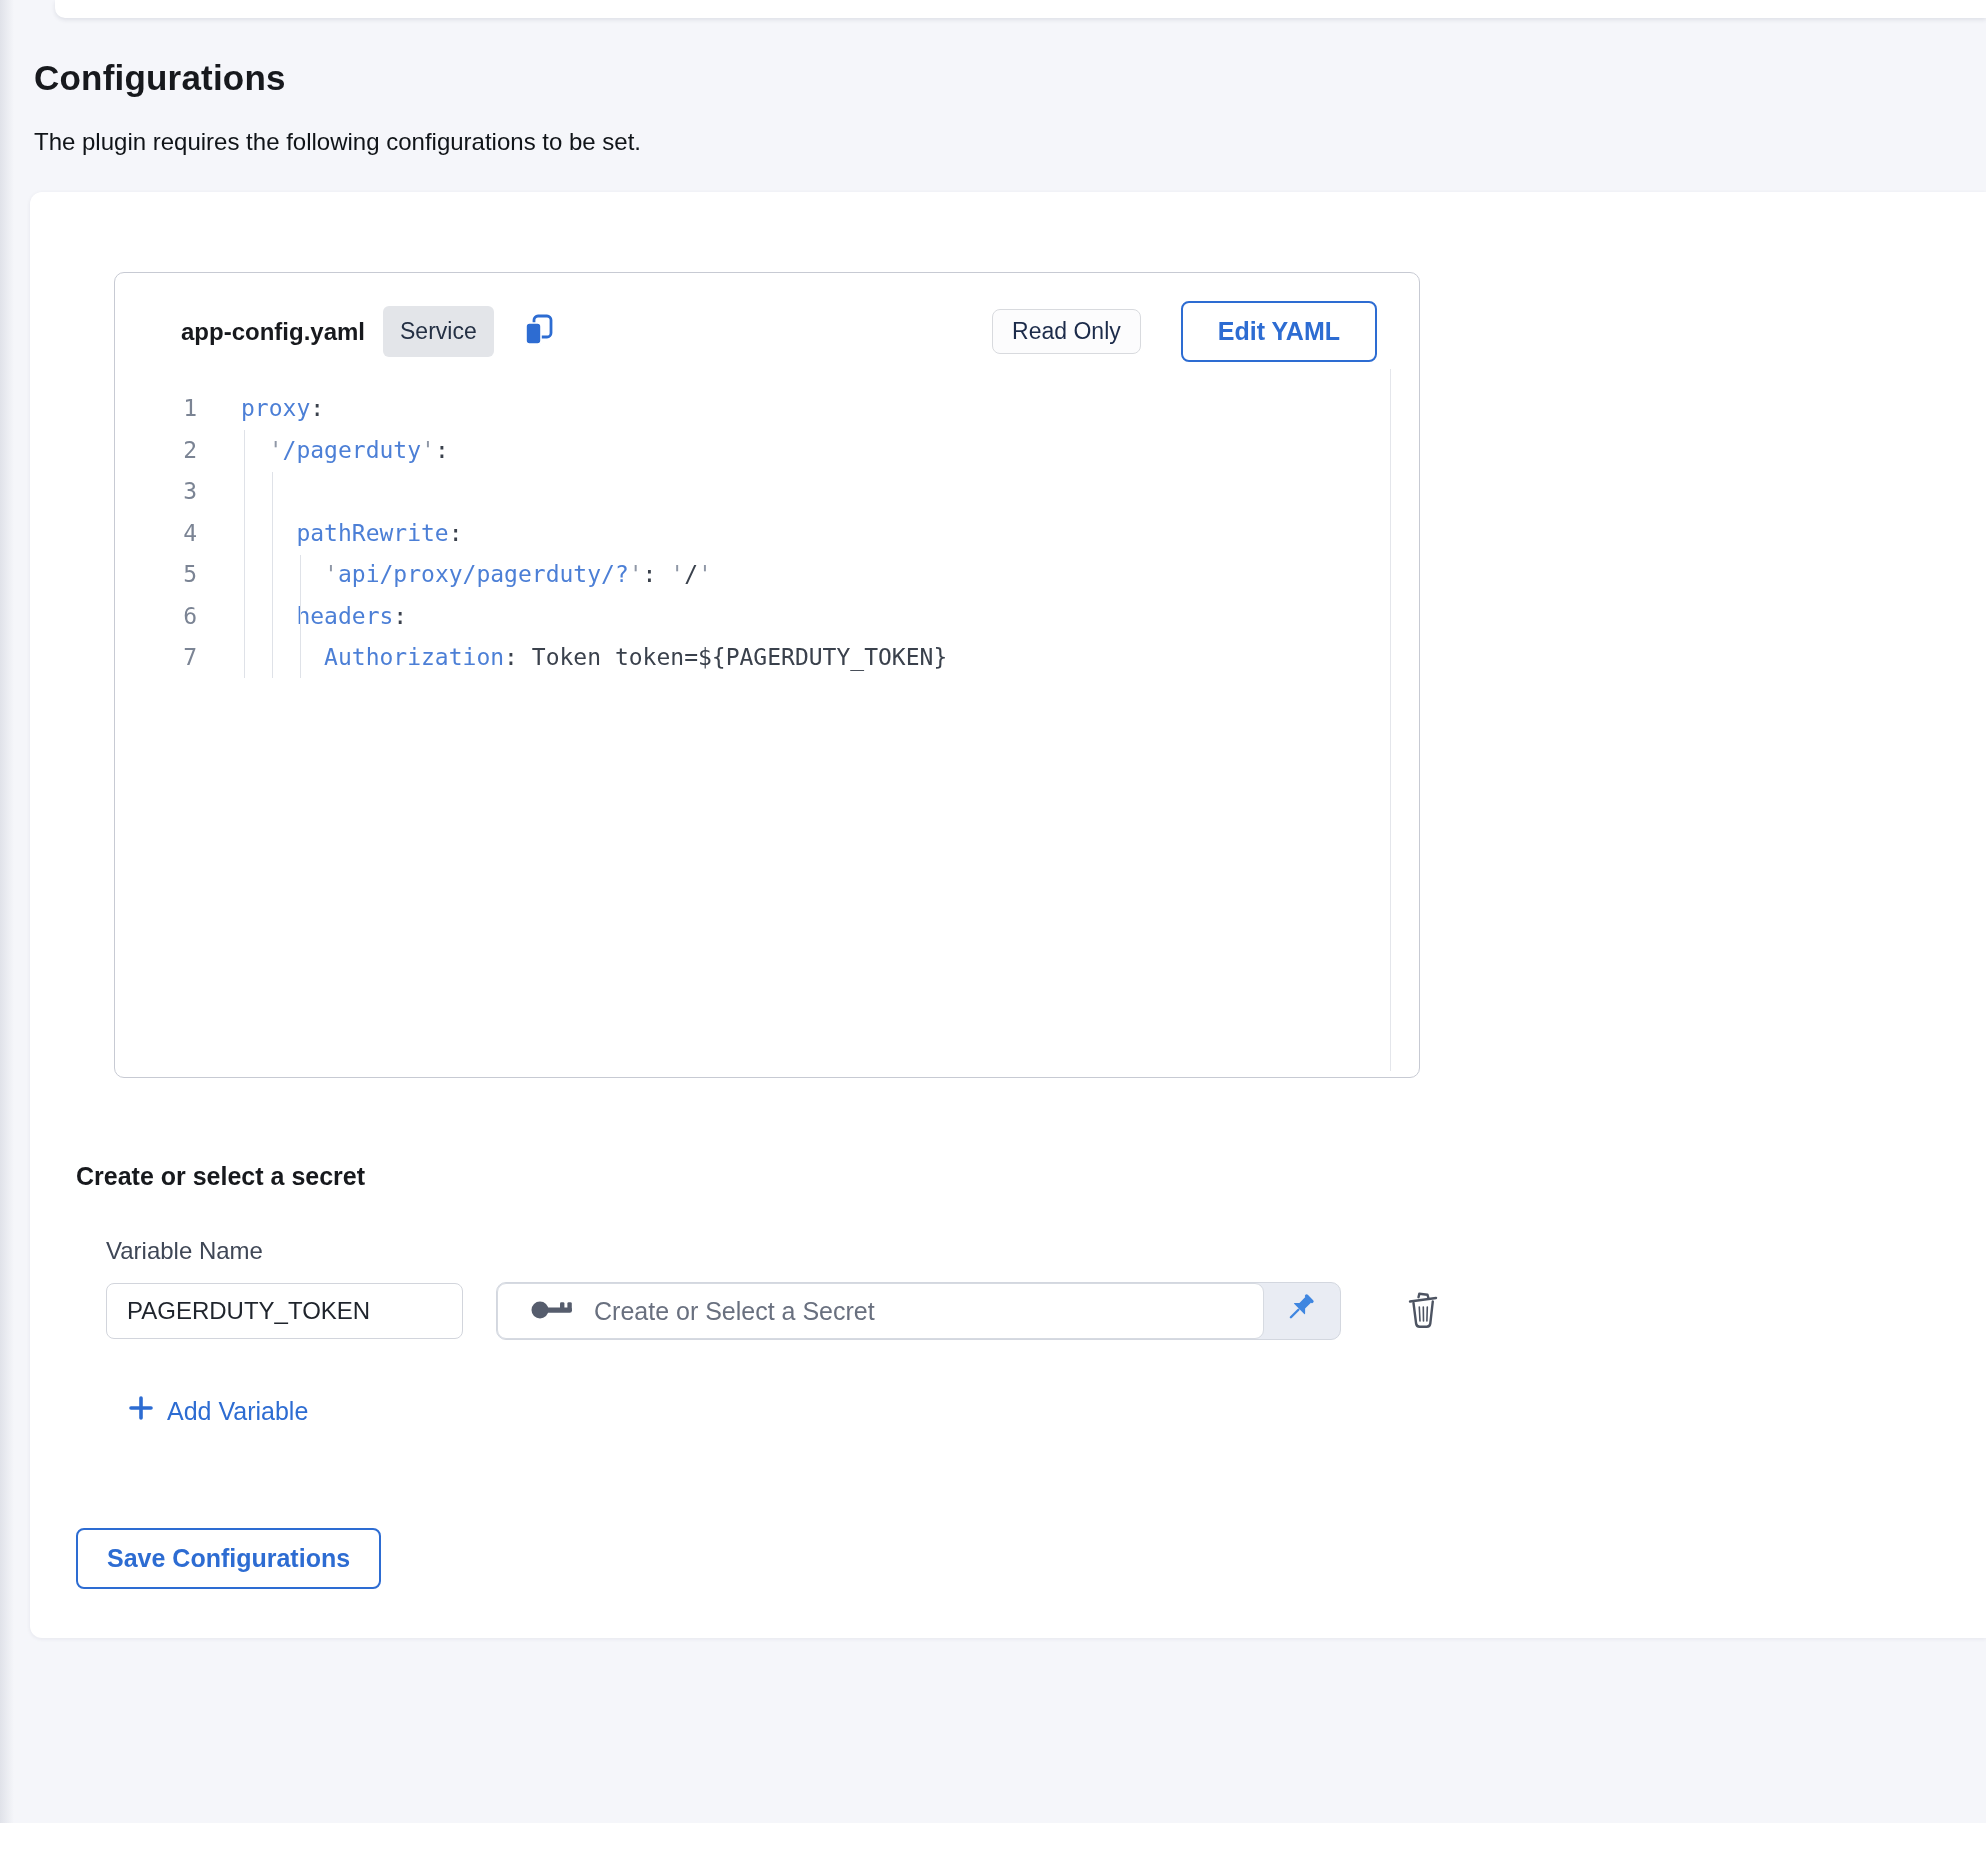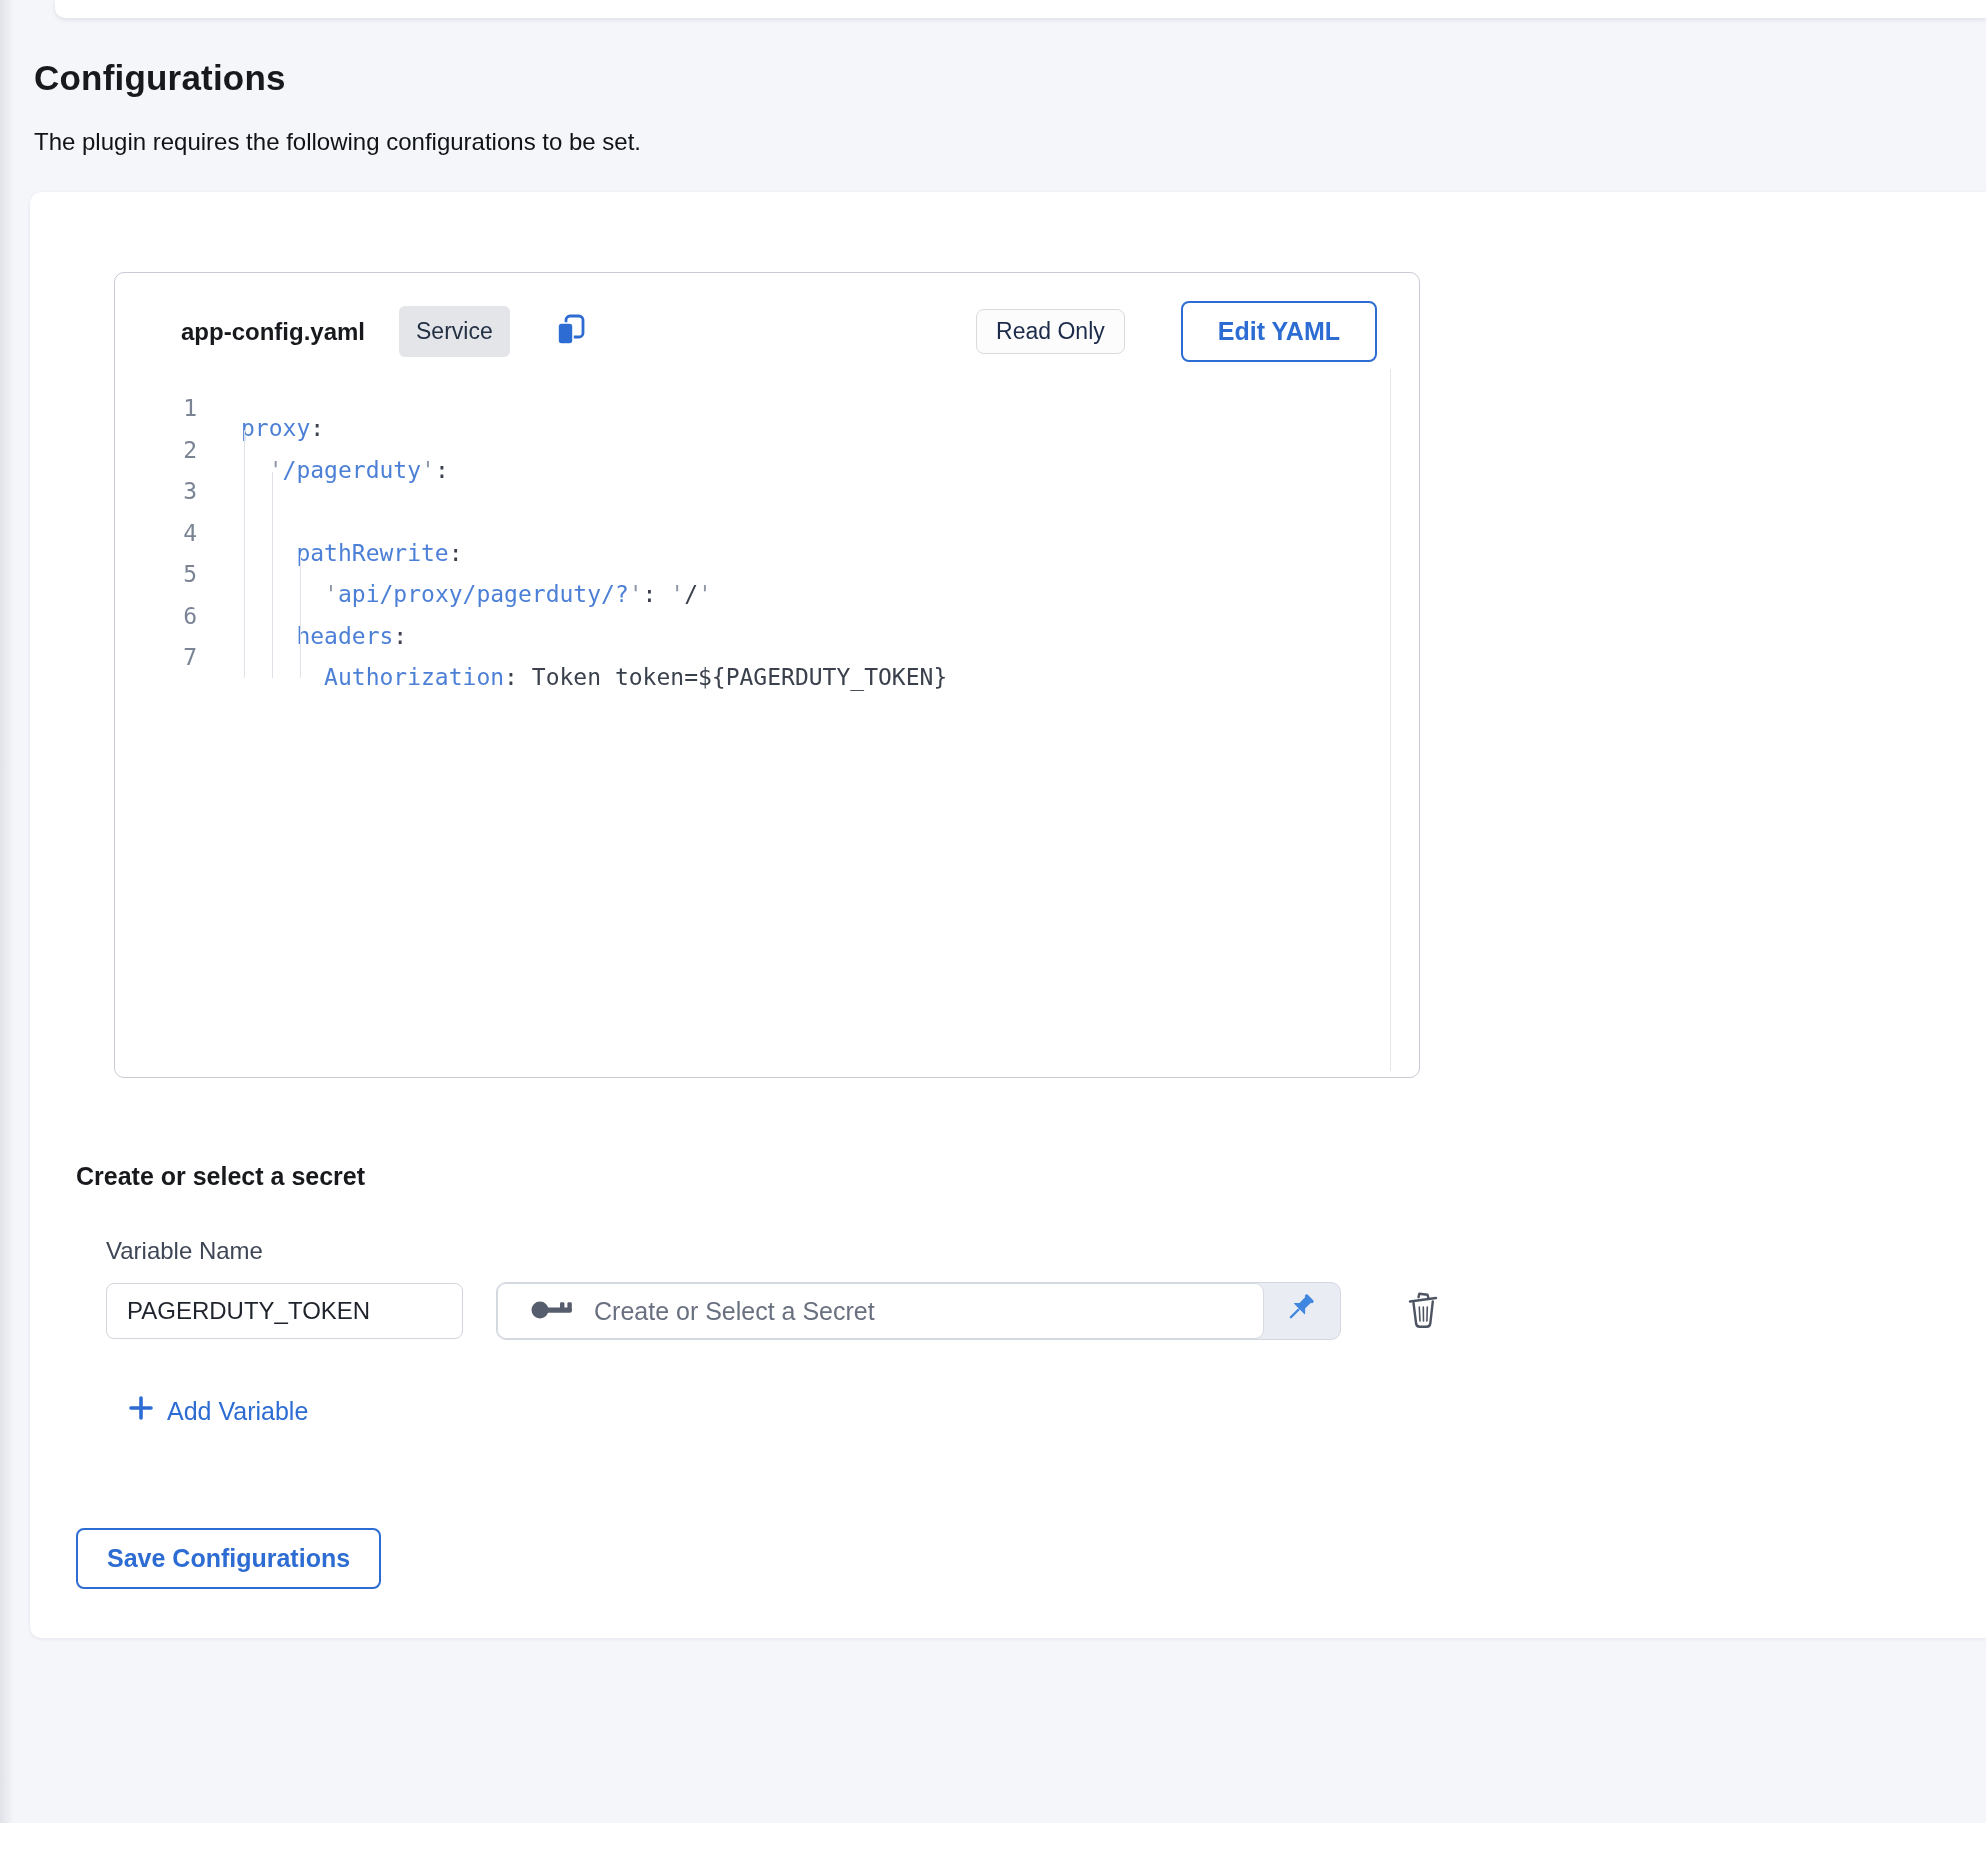--- a/index.html
+++ b/index.html
@@ -16,37 +16,37 @@
   .page-title { padding-top:58px; font-size:35px; font-weight:bold; color:#17191d; letter-spacing:.2px; }
   .page-subtitle { margin-top:30px; font-size:24px; color:#101418; }
 
   .card { margin-top:36px; margin-left:-4px; width:1956px; height:1446px; background:#ffffff;
      border-radius:12px 0 0 12px; box-shadow:0 1px 4px rgba(25,35,65,0.07);
      padding:80px 0 43px 46px; }
 
   
   .code-panel { position:relative; margin-left:38px; width:1306px; height:806px;
      border:1px solid #c7cad3; border-radius:10px; background:#ffffff; overflow:hidden; }
-  .panel-header { display:flex; align-items:center; padding:28px 42px 14px 66px;gap:16px; }
+  .panel-header { display:flex; align-items:center; padding:28px 42px 14px 66px; }
   .filename { font-size:24px; font-weight:bold; color:#17191d; }
   .type-chip { margin-left:18px; background:#e3e5e9; color:#243044; font-size:23px;
      padding:12px 17px; border-radius:6px; }
   .copy-btn { margin-left:28px; background:none; border:none; cursor:pointer; display:flex; align-items:center; }
   .header-spacer { flex:1; }
   .readonly-badge { font-size:23px; color:#1c2b4a; background:#fcfcfd; border:1px solid #d8dade;
      border-radius:8px; padding:8px 19px; margin-right:40px; }
   .edit-yaml-btn { font-size:25px; font-weight:bold; color:#2d6cd2; background:#ffffff;
      border:2px solid #2d6cd2; border-radius:8px; padding:14px 35px; cursor:pointer;
      font-family:"Liberation Sans",sans-serif; }
 
   .code-body { position:relative; margin-top:12px; min-height:640px;
      font-family:"DejaVu Sans Mono", monospace; font-size:23px; }
   .code-row { height:41.5px; line-height:41.5px; display:flex; }
   .ln { display:inline-block; width:82px; text-align:right; color:#7b8494; flex:none; }
-  .code { white-space:pre; padding-left:44px; color:#3a414c;margin-top:20px; }
+  .code { white-space:pre; padding-left:44px; color:#3a414c; }
   .tok-k { color:#4c7fd6; }
   .tok-s { color:#4c7fd6; }
   .tok-q { color:#8f97a6; }
   .tok-p { color:#3a414c; }
   .tok-v { color:#3a414c; }
   .tok-l { color:#2f353f; text-decoration:underline; text-underline-offset:5px; }
   .guide { position:absolute; width:1px; background:#dfe2e8; }
   .g1 { left:129px; top:42px; height:248px; }
   .g2 { left:157px; top:84px; height:206px; }
   .g3 { left:185px; top:167px; height:123px; }

